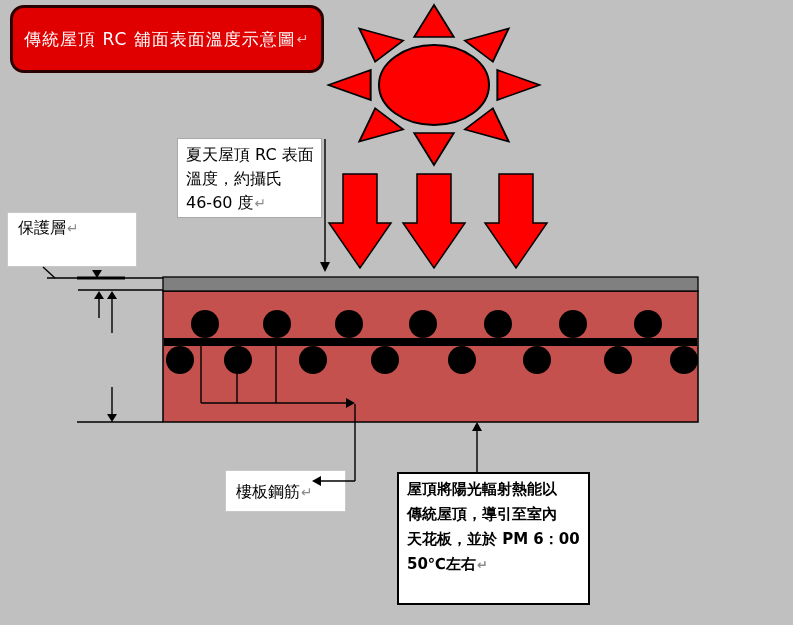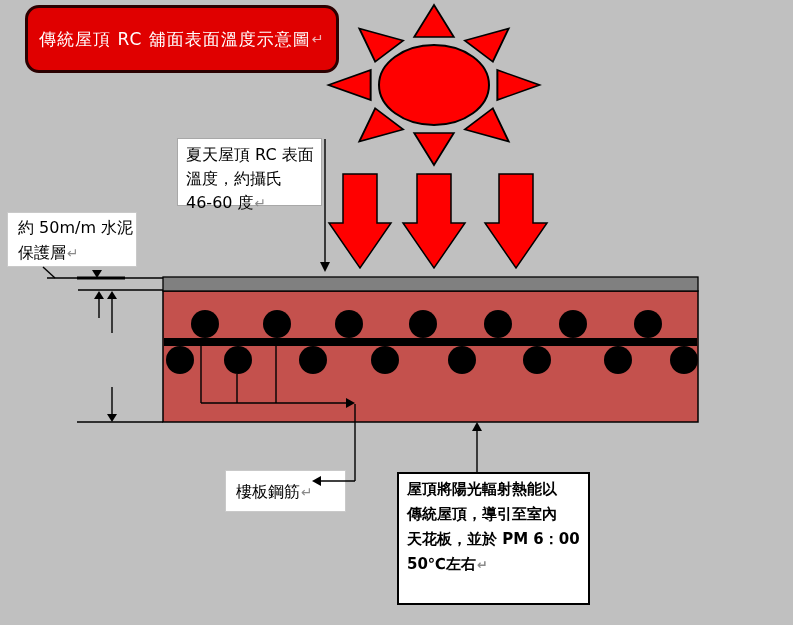--- a/index.html
+++ b/index.html
@@ -7,25 +7,25 @@
   #stage{position:relative;width:793px;height:625px;background:#c0c0c0;overflow:hidden;}
 
   .txtbox{position:absolute;background:#ffffff;color:#000;}
   .ret{color:#8a8a8a;font-size:0.85em;padding-left:1px;}
 
   #title-box{
     left:10px;top:5px;width:308px;height:62px;
     position:absolute;background:#e00000;
     border:3px solid #2b0000;border-radius:14px;
     display:flex;align-items:center;justify-content:center;
-    color:#ffffff;font-size:17px;letter-spacing:1px;white-space:nowrap;margin-left:15px;
+    color:#ffffff;font-size:17px;letter-spacing:1px;white-space:nowrap;
   }
   #title-box .ret{color:#f0b0b0;}
 
-  #summer-box{left:177px;top:138px;width:145px;height:68px;
+  #summer-box{left:177px;top:138px;width:145px;height:80px;
     border:1px solid #a8a8a8;font-size:16px;line-height:24px;padding:4px 0 5px 8px;box-sizing:border-box;}
   #cement-box{left:7px;top:212px;width:130px;height:55px;
     border:1px solid #c9c9c9;font-size:16px;line-height:25px;padding:2px 0 0 10px;box-sizing:border-box;}
   #rc-box{left:35px;top:333px;width:99px;height:54px;
     border:1px solid #c9c9c9;font-size:16px;line-height:25px;padding:2px 0 0 10px;box-sizing:border-box;}
   #rebar-box{left:225px;top:470px;width:121px;height:42px;
     border:1px solid #c9c9c9;font-size:16px;line-height:22px;padding:10px 0 0 10px;box-sizing:border-box;}
   #heat-box{left:397px;top:472px;width:193px;height:133px;
     border:2px solid #000;font-size:15px;line-height:25px;padding:3px 0 0 8px;box-sizing:border-box;font-weight:bold;}
 
@@ -43,21 +43,20 @@
       <span class="ret">↵</span>
   </div>
 
   <div id="summer-box" class="txtbox">
     <div>夏天屋頂 RC 表面</div>
     <div>溫度，約攝氏</div>
     <div><span>46-60 度</span><span class="ret">↵</span></div>
   </div>
 
   <div id="cement-box" class="txtbox">
-    <div>約 50m/m 水泥</div>
     <div><span>保護層</span><span class="ret">↵</span></div>
   </div>
 
 
   <div id="rebar-box" class="txtbox">
     <span>樓板鋼筋</span><span class="ret">↵</span>
   </div>
 
   <div id="heat-box" class="txtbox">
     <div>屋頂將陽光輻射熱能以</div>

